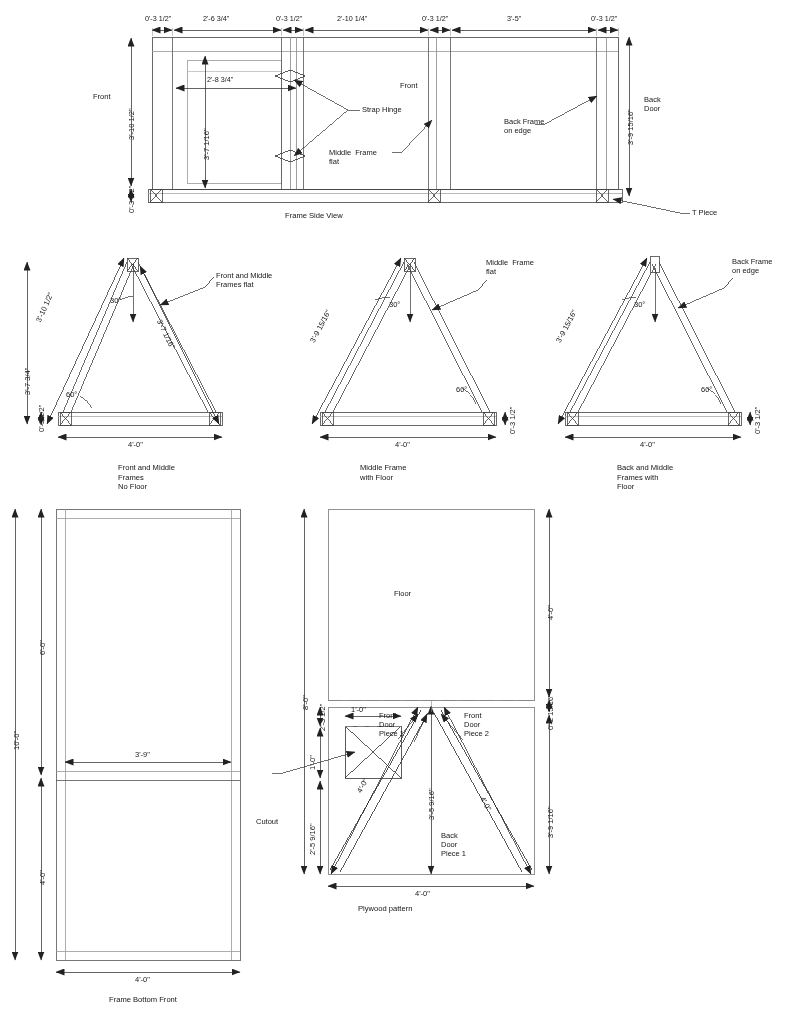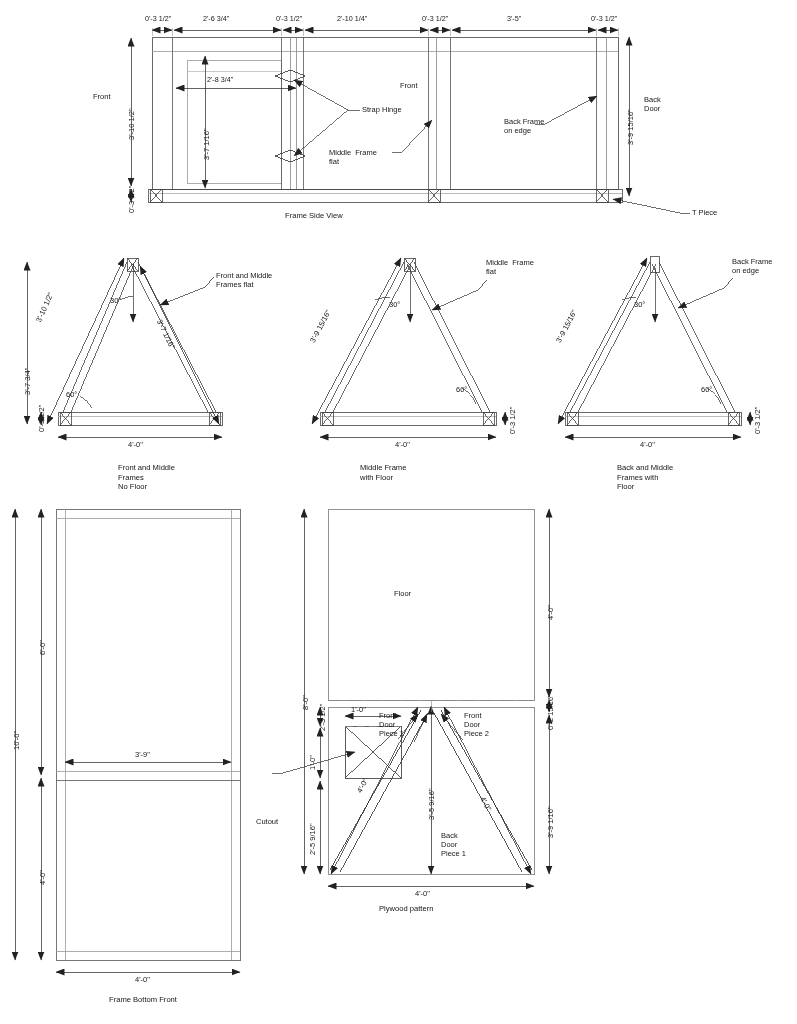--- a/index.html
+++ b/index.html
@@ -381,15 +381,15 @@
 <div class="lbl" style="left:415px;top:889px;">4'-0"</div>
 <div class="lbl" style="left:379px;top:711px;">Front
 Door
 Piece 1</div>
 <div class="lbl" style="left:464px;top:711px;">Front
 Door
 Piece 2</div>
 <div class="lbl" style="left:441px;top:831px;">Back
 Door
 Piece 1</div>
-<div class="cap" style="left:379px;top:904px;">Plywood pattern</div>
+<div class="cap" style="left:358px;top:904px;">Plywood pattern</div>
 
 </div>
 
 </body></html>

